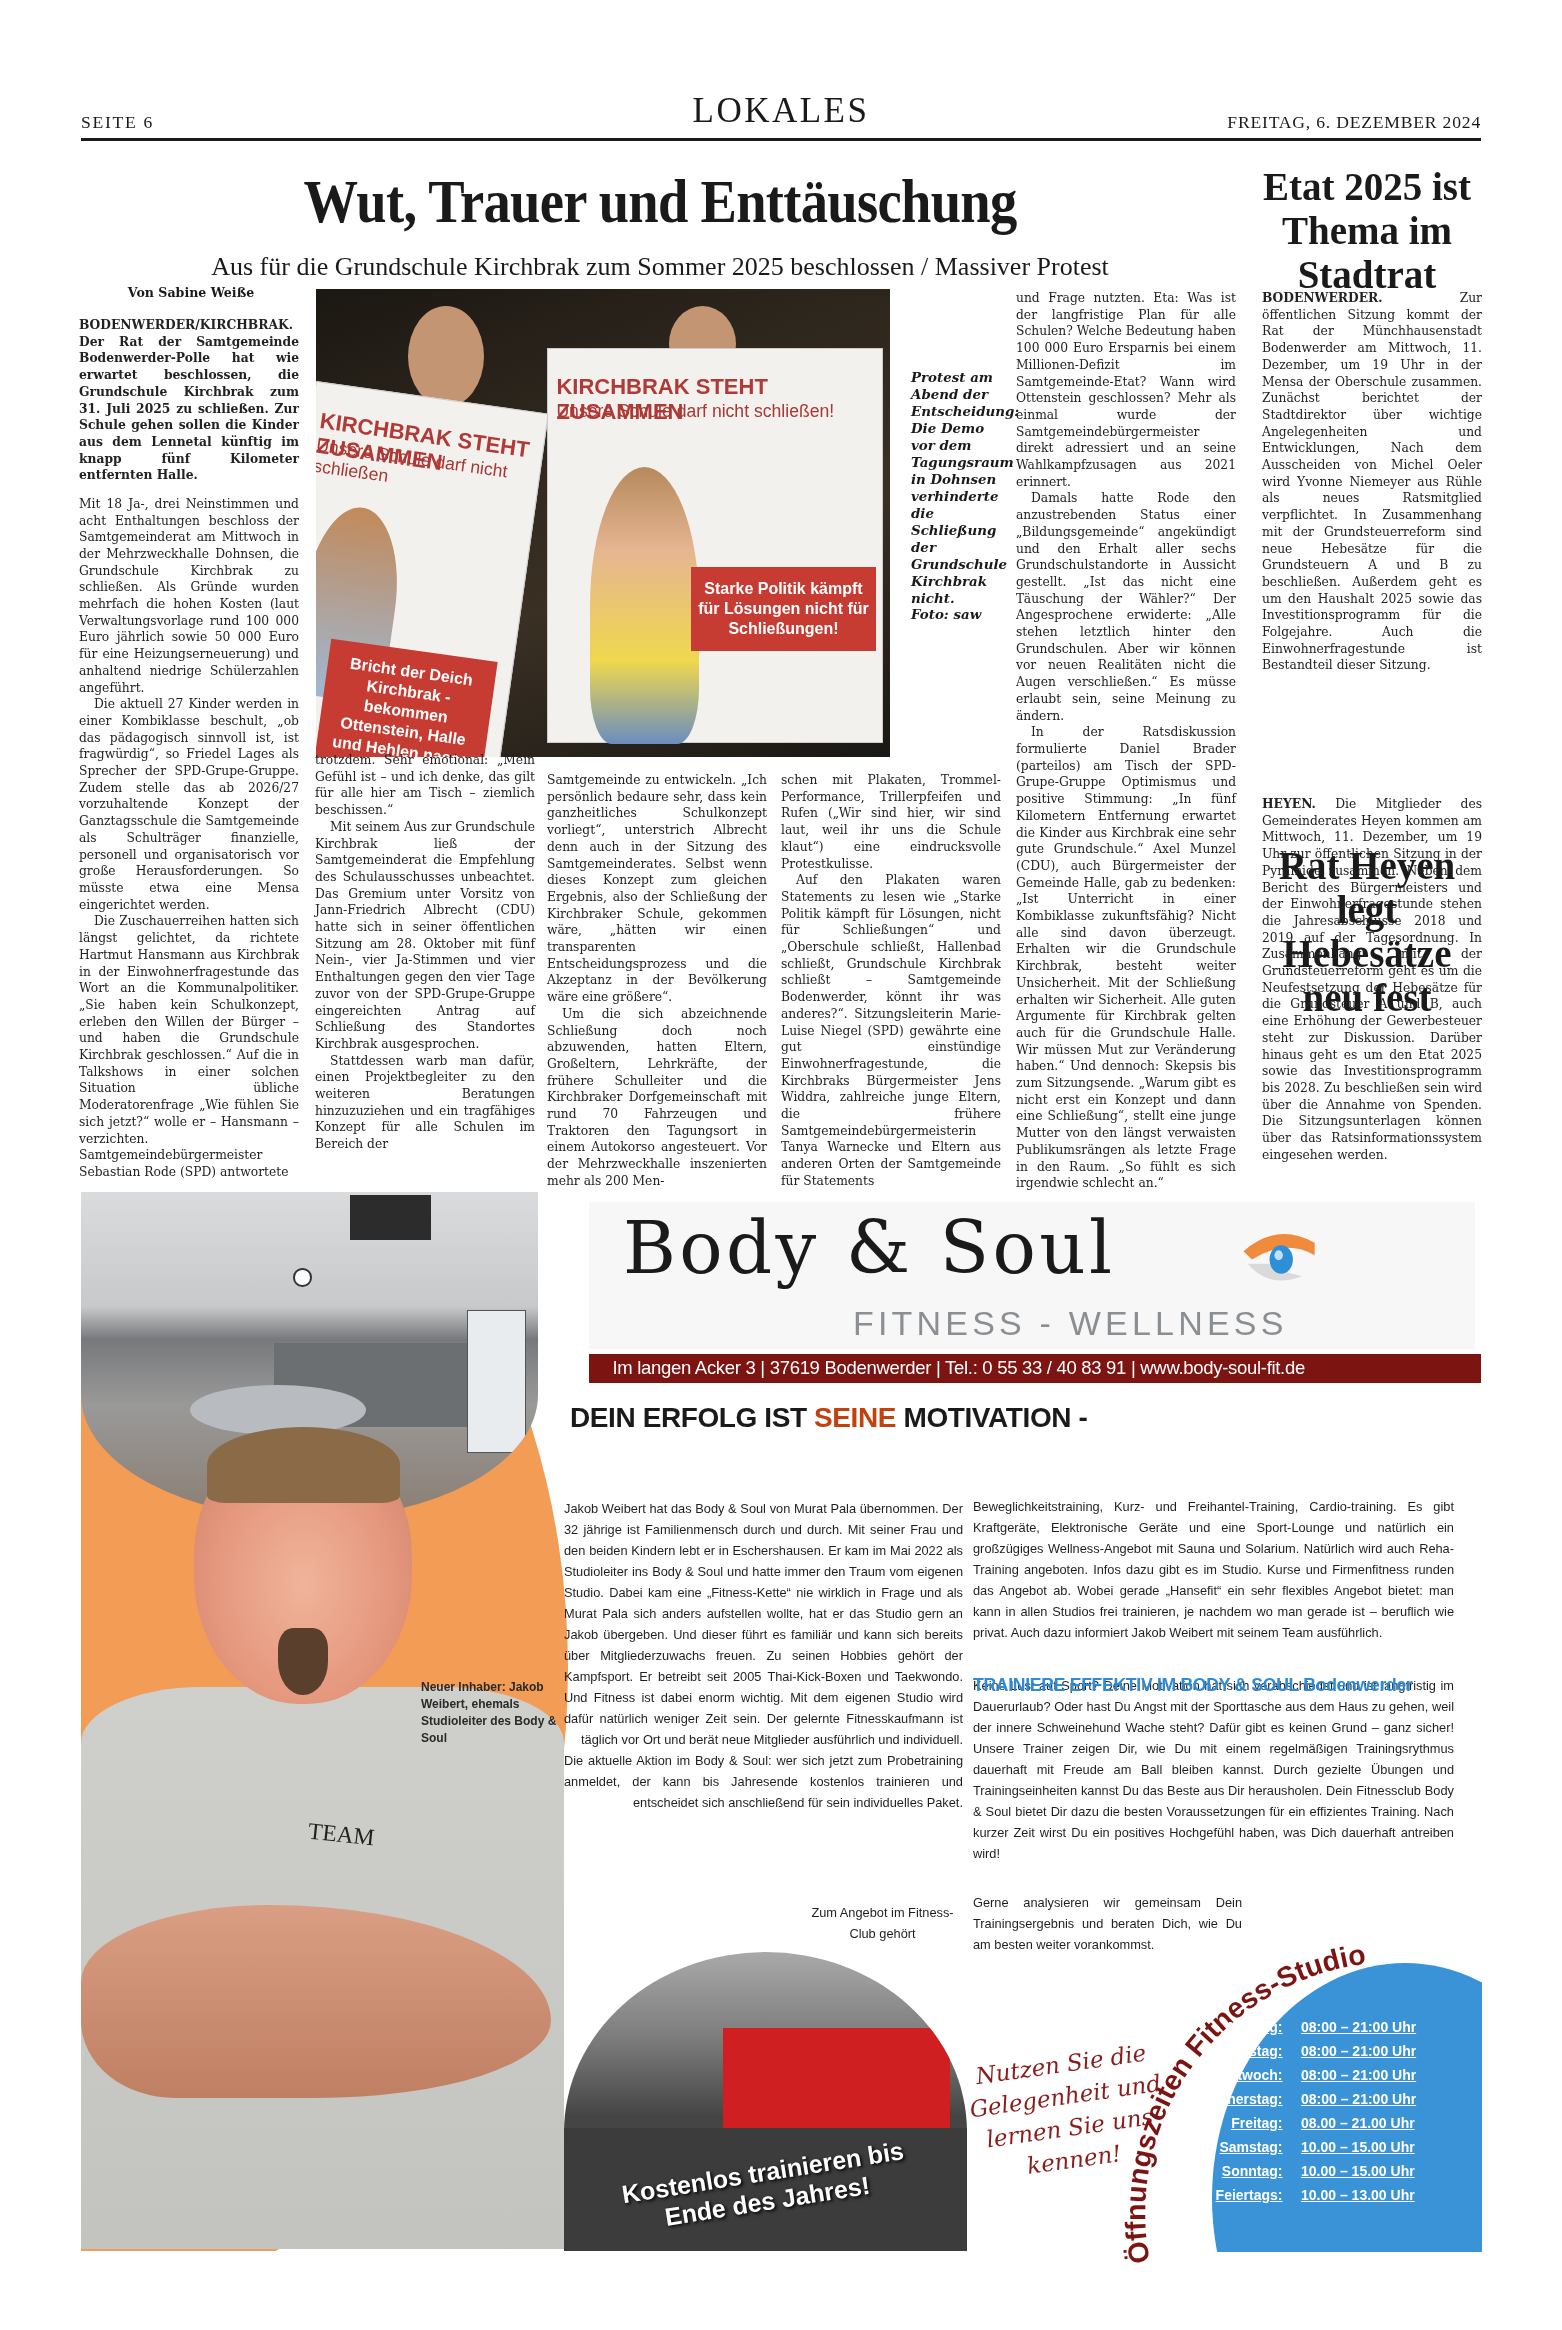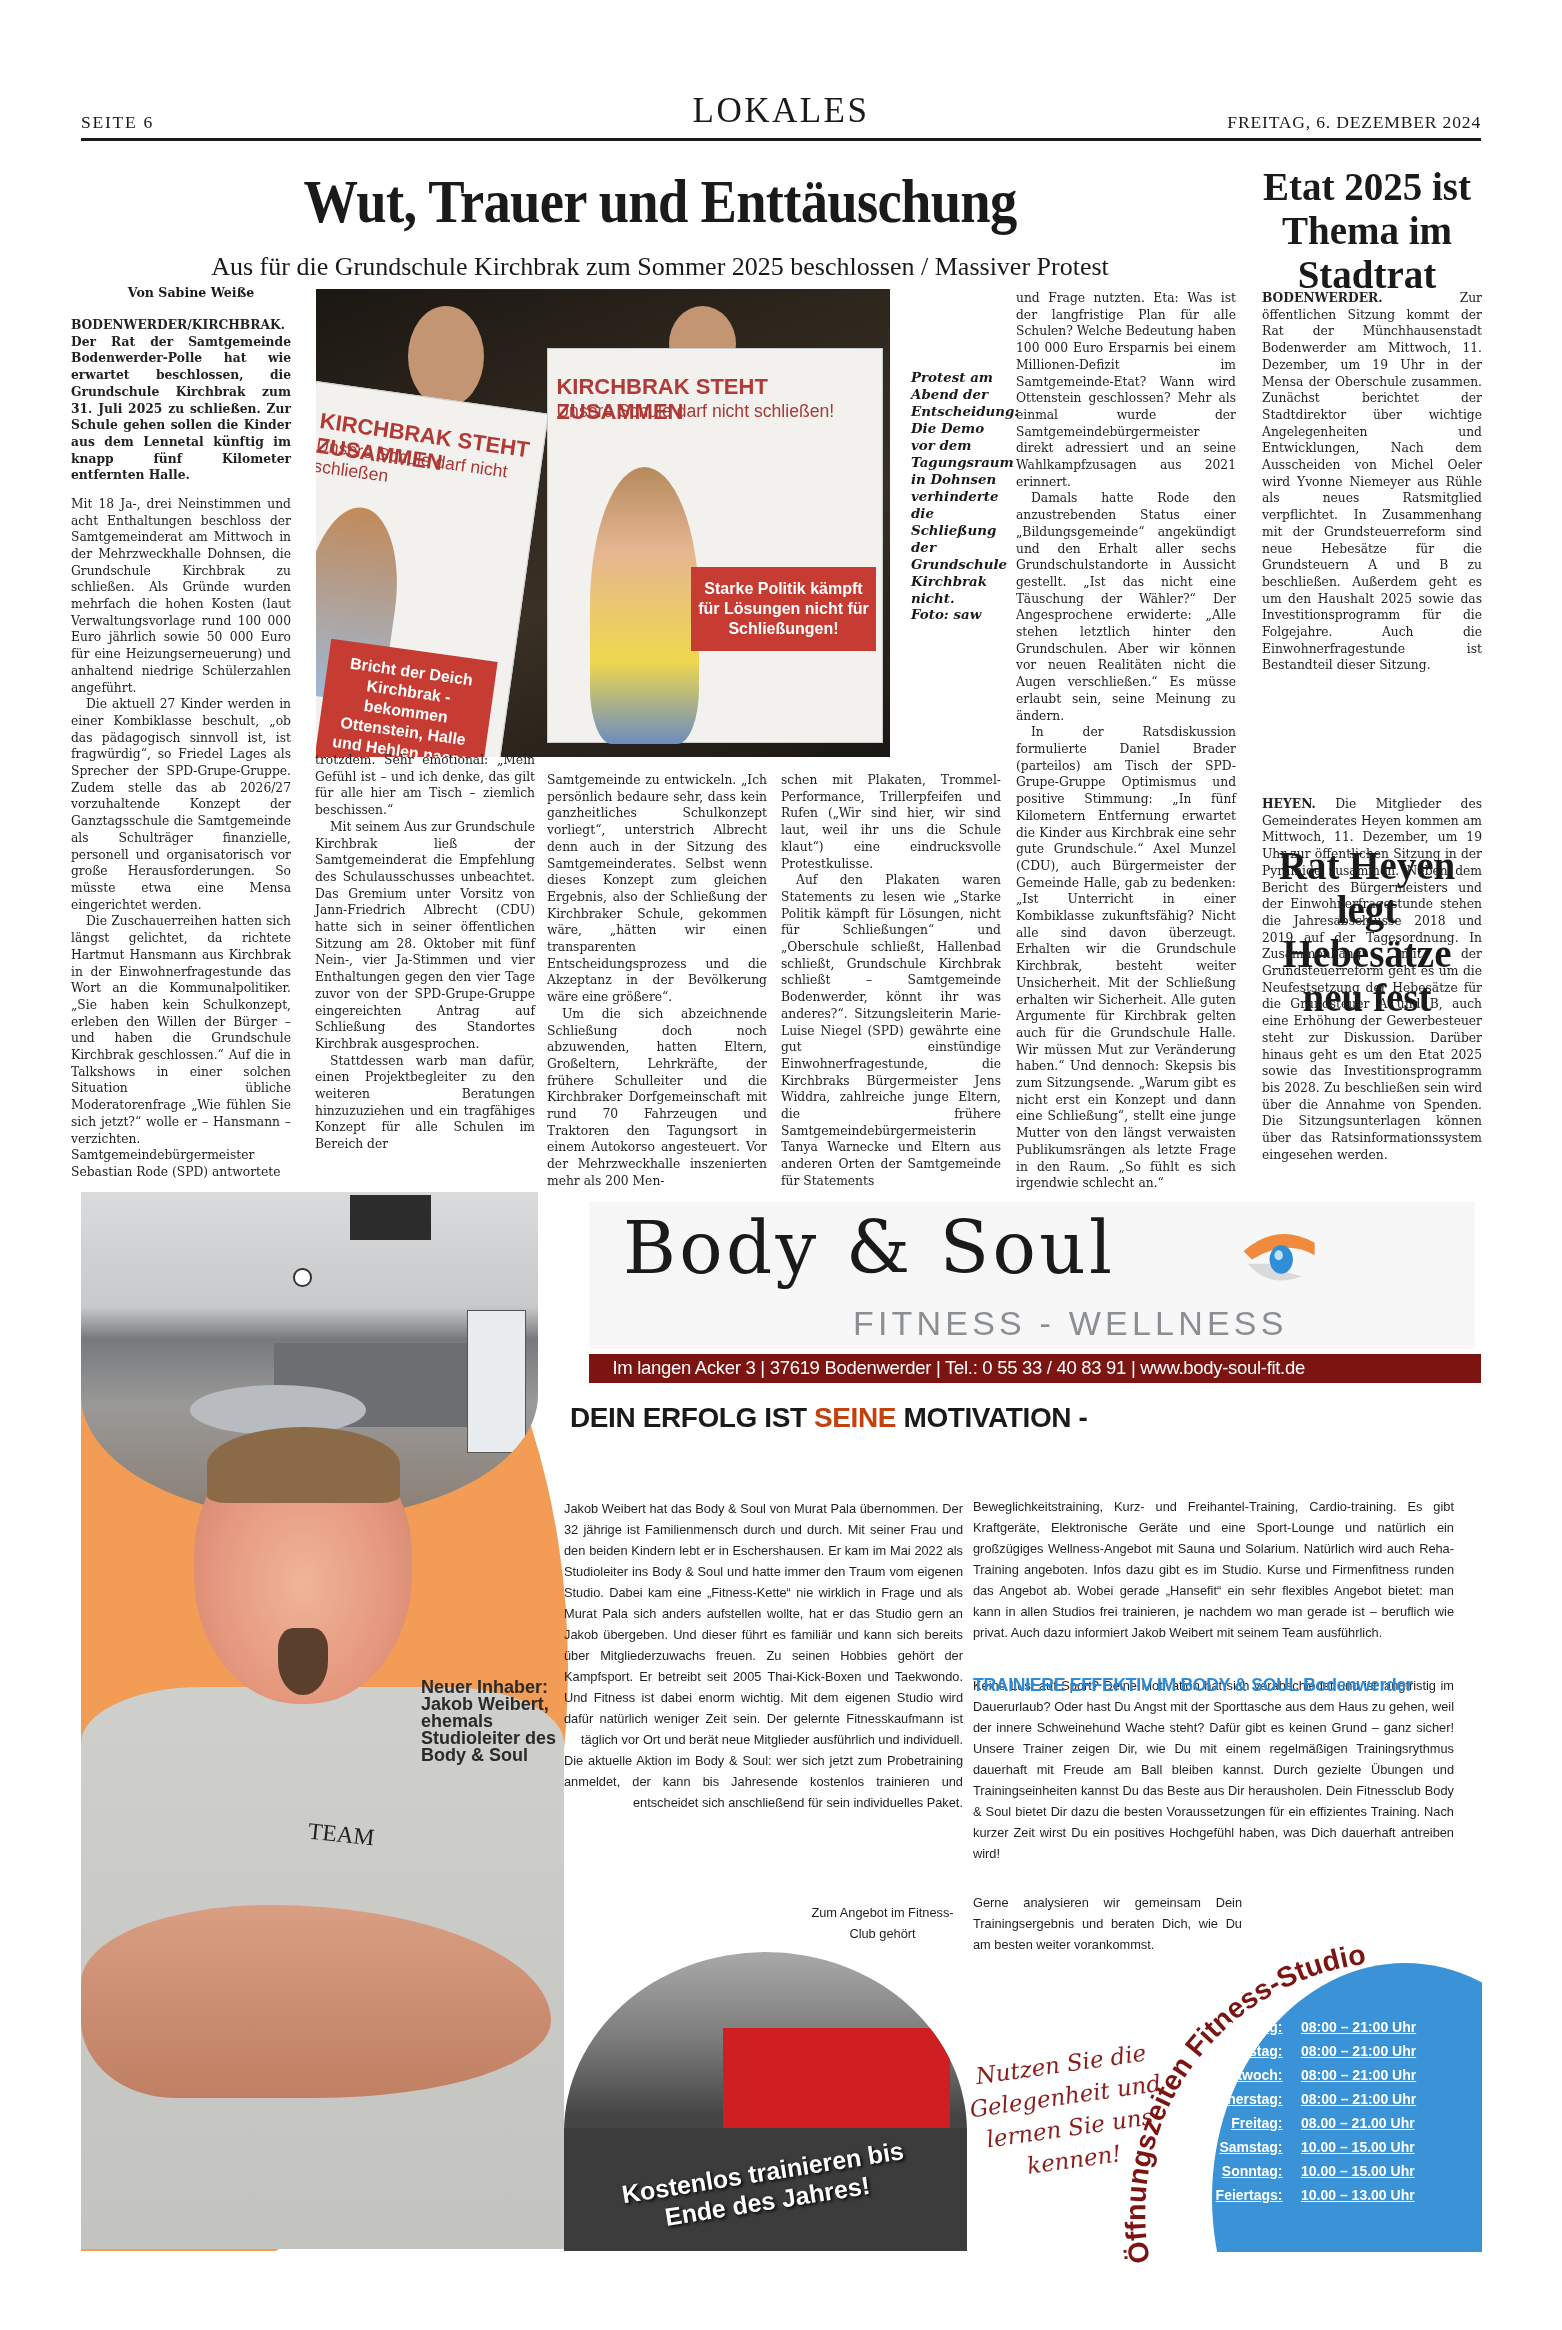--- a/index.html
+++ b/index.html
@@ -22,21 +22,21 @@
   #side1-head { top: 165px; }
   #side2-head { top: 844px; }
 
   .col { font-family: "DejaVu Serif", serif; font-size: 12.3px; line-height: 16.7px; text-align: justify; hyphens: manual; color: #222; }
   .col p { text-indent: 15px; }
   .col p.noind { text-indent: 0; }
   .col .lead { font-weight: bold; text-indent: 0; margin-bottom: 11.8px; }
   .col b { font-weight: bold; margin-top: 24px; }
 
   #byline { left: 81px; width: 220px; top: 285px; text-align: center; font-family: "DejaVu Serif", serif; font-weight: bold; font-size: 12.6px; }
-  #colA { left: 71px; width: 220px; top: 317px; }
+  #colA { left: 79px; width: 220px; top: 317px; }
   #colB { left: 315px; width: 220px; top: 752px; }
   #colC { left: 547px; width: 220px; top: 772px; }
   #colD { left: 781px; width: 220px; top: 772px; }
   #colE { left: 1016px; width: 220px; top: 290px; }
   #colS1 { left: 1262px; width: 220px; top: 290px; }
   #colS2 { left: 1262px; width: 220px; top: 796px; }
 
   
   #photo { left: 316px; top: 289px; width: 574px; height: 468px; background: linear-gradient(160deg, #1b1712 0%, #2d261d 30%, #3a3024 60%, #1a1814 100%); overflow: hidden; }
   .sign { position: absolute; background: #f3f1ee; border: 0.8px solid #ccc; }
@@ -68,21 +68,21 @@
   .cafe-clock { position: absolute; left: 212px; top: 76px; width: 18.5px; height: 18.5px; border-radius: 50%; border: 2.5px solid #333; background: #fff; }
 
   #ad-man { position: absolute; left: 0; top: 243px; width: 483px; height: 814px; }
   #man-head { position: absolute; left: 113px; top: 0; width: 218px; height: 269px; border-radius: 45% 45% 48% 48%; background: radial-gradient(ellipse at 50% 55%, #f0b49a 0%, #e4967c 60%, #c7806a 100%); }
   #man-hair { position: absolute; left: 126px; top: -8.4px; width: 193px; height: 76px; border-radius: 50% 50% 10% 10%; background: #8a6a47; }
   #man-beard { position: absolute; left: 197px; top: 193px; width: 50px; height: 67px; border-radius: 30% 30% 50% 50%; background: #5a3f2c; }
   #man-shirt { position: absolute; left: 0; top: 252px; width: 483px; height: 562px; background: linear-gradient(180deg, #cfcfcc 0%, #c3c3c0 100%); border-radius: 25% 25% 0 0 / 10% 10% 0 0; }
   #man-arms { position: absolute; left: 0; top: 470px; width: 470px; height: 193px; background: linear-gradient(180deg, #d99e83, #bf7f63); border-radius: 40% 60% 50% 20% / 40% 60% 40% 40%; }
   #man-team { position: absolute; left: 227px; top: 386px; font-family: "Liberation Serif", serif; font-size: 23.5px; color: #222; transform: rotate(6deg); }
 
-  #owner-caption { position: absolute; left: 340px; top: 487px; width: 159px; font-family: "Liberation Sans", sans-serif; font-weight: bold; font-size: 18px; line-height: 17px; color: #2a2a2a; }
+  #owner-caption { position: absolute; left: 340px; top: 487px; width: 159px; font-family: "Liberation Sans", sans-serif; font-weight: bold; font-size: 12px; line-height: 17px; color: #2a2a2a; }
 
   #logo-box { position: absolute; left: 508px; top: 10px; width: 886px; height: 147px; background: #f7f7f7; }
   #logo-word { position: absolute; left: 34px; top: 4.2px; font-family: "DejaVu Serif", serif; font-size: 72px; color: #1a1a1a; letter-spacing: 3.4px; font-weight: 300; }
   #logo-sub { position: absolute; left: 264px; top: 102px; font-family: "Liberation Sans", sans-serif; font-size: 34px; color: #8b8f93; letter-spacing: 4.2px; }
   #logo-eye { position: absolute; left: 646px; top: 23.5px; width: 84px; height: 67px; }
   #addr-bar { position: absolute; left: 508px; top: 162px; width: 892px; height: 28.5px; background: #7c1512; color: #fff; font-family: "Liberation Sans", sans-serif; font-size: 18.5px; line-height: 28.5px; padding-left: 23.5px; letter-spacing: -0.3px; }
 
   #ad-head1 { position: absolute; left: 489px; top: 210px; font-family: "Liberation Sans", sans-serif; font-weight: bold; font-size: 28px; color: #1a1a1a; letter-spacing: -0.4px; }
   #ad-head1 .accent { color: #c2410c; }
   #ad-head2 { position: absolute; left: 489px; top: 247px; font-family: "Liberation Sans", sans-serif; font-weight: bold; font-size: 28px; color: #7c1512; letter-spacing: -0.4px; }

